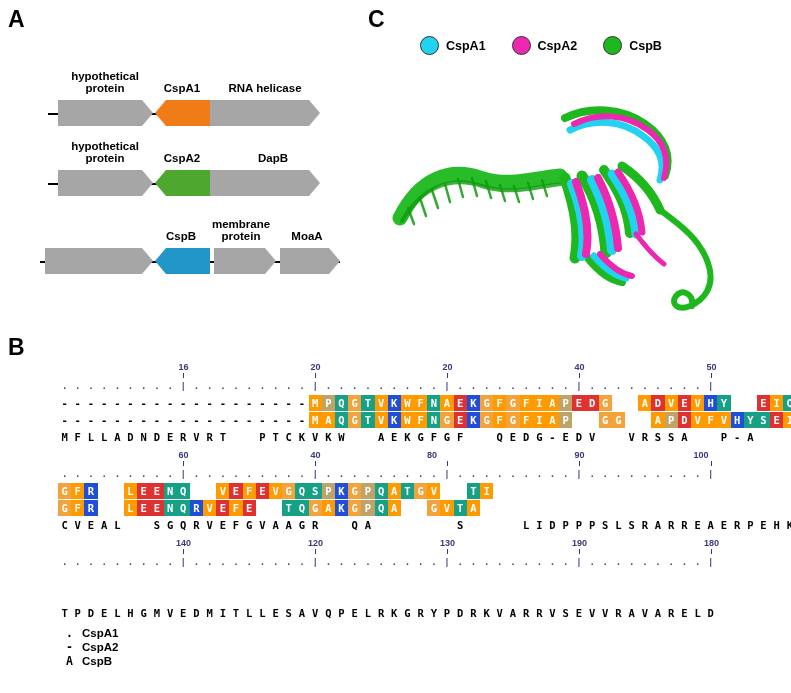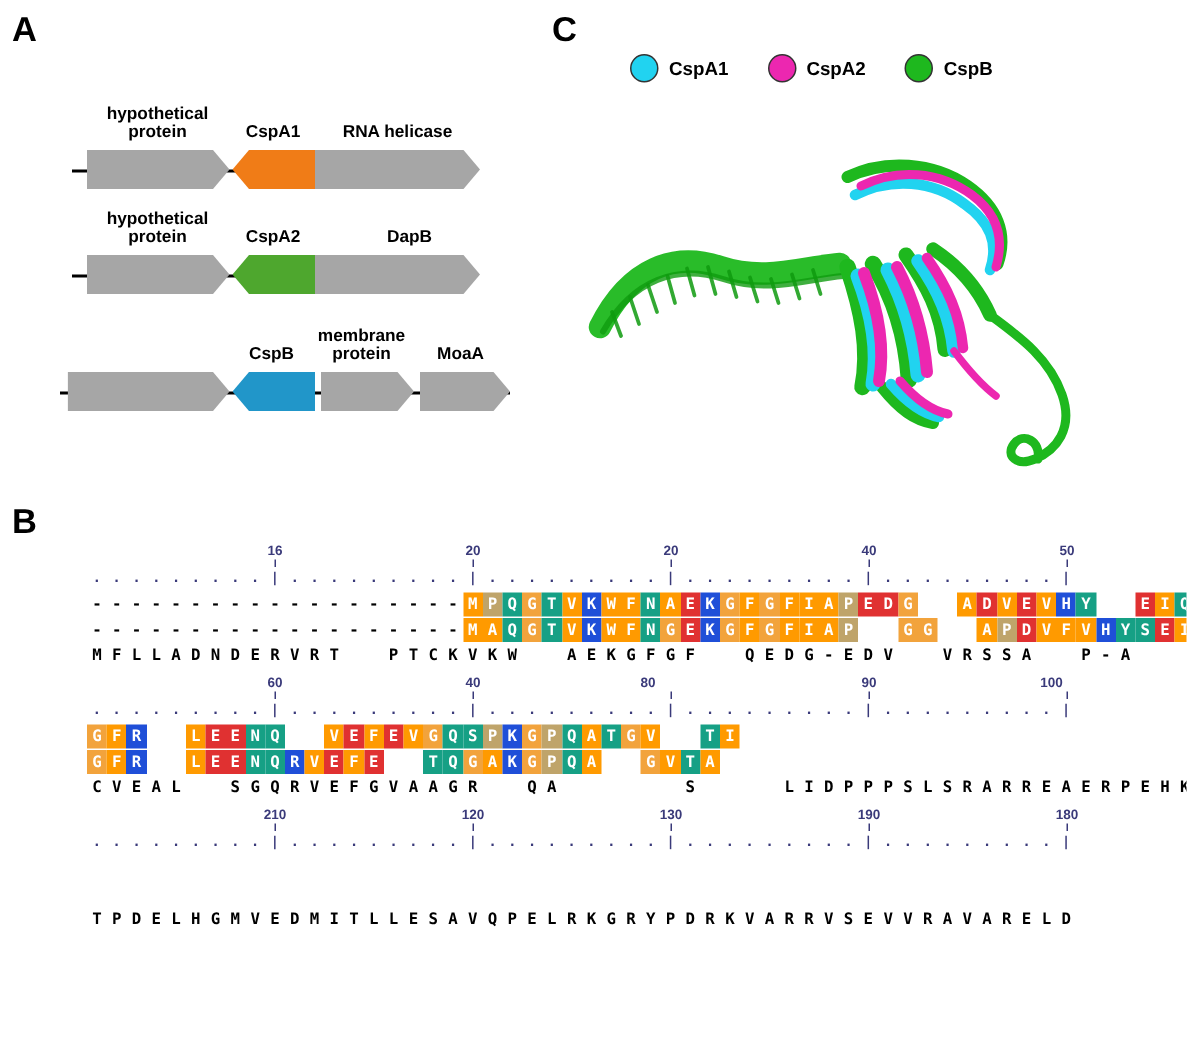--- a/index.html
+++ b/index.html
@@ -210,30 +210,41 @@
         <span class="tick" style="left: 643px;">100</span>
         <span class="tickmark" style="left: 653.4px;"></span>
       </div>
       <div class="seqrow"><span class="c" style="color: rgb(58, 58, 122); font-size: 9px;">.</span><span class="c" style="color: rgb(58, 58, 122); font-size: 9px;">.</span><span class="c" style="color: rgb(58, 58, 122); font-size: 9px;">.</span><span class="c" style="color: rgb(58, 58, 122); font-size: 9px;">.</span><span class="c" style="color: rgb(58, 58, 122); font-size: 9px;">.</span><span class="c" style="color: rgb(58, 58, 122); font-size: 9px;">.</span><span class="c" style="color: rgb(58, 58, 122); font-size: 9px;">.</span><span class="c" style="color: rgb(58, 58, 122); font-size: 9px;">.</span><span class="c" style="color: rgb(58, 58, 122); font-size: 9px;">.</span><span class="c" style="color: rgb(58, 58, 122); font-size: 9px;">|</span><span class="c" style="color: rgb(58, 58, 122); font-size: 9px;">.</span><span class="c" style="color: rgb(58, 58, 122); font-size: 9px;">.</span><span class="c" style="color: rgb(58, 58, 122); font-size: 9px;">.</span><span class="c" style="color: rgb(58, 58, 122); font-size: 9px;">.</span><span class="c" style="color: rgb(58, 58, 122); font-size: 9px;">.</span><span class="c" style="color: rgb(58, 58, 122); font-size: 9px;">.</span><span class="c" style="color: rgb(58, 58, 122); font-size: 9px;">.</span><span class="c" style="color: rgb(58, 58, 122); font-size: 9px;">.</span><span class="c" style="color: rgb(58, 58, 122); font-size: 9px;">.</span><span class="c" style="color: rgb(58, 58, 122); font-size: 9px;">|</span><span class="c" style="color: rgb(58, 58, 122); font-size: 9px;">.</span><span class="c" style="color: rgb(58, 58, 122); font-size: 9px;">.</span><span class="c" style="color: rgb(58, 58, 122); font-size: 9px;">.</span><span class="c" style="color: rgb(58, 58, 122); font-size: 9px;">.</span><span class="c" style="color: rgb(58, 58, 122); font-size: 9px;">.</span><span class="c" style="color: rgb(58, 58, 122); font-size: 9px;">.</span><span class="c" style="color: rgb(58, 58, 122); font-size: 9px;">.</span><span class="c" style="color: rgb(58, 58, 122); font-size: 9px;">.</span><span class="c" style="color: rgb(58, 58, 122); font-size: 9px;">.</span><span class="c" style="color: rgb(58, 58, 122); font-size: 9px;">|</span><span class="c" style="color: rgb(58, 58, 122); font-size: 9px;">.</span><span class="c" style="color: rgb(58, 58, 122); font-size: 9px;">.</span><span class="c" style="color: rgb(58, 58, 122); font-size: 9px;">.</span><span class="c" style="color: rgb(58, 58, 122); font-size: 9px;">.</span><span class="c" style="color: rgb(58, 58, 122); font-size: 9px;">.</span><span class="c" style="color: rgb(58, 58, 122); font-size: 9px;">.</span><span class="c" style="color: rgb(58, 58, 122); font-size: 9px;">.</span><span class="c" style="color: rgb(58, 58, 122); font-size: 9px;">.</span><span class="c" style="color: rgb(58, 58, 122); font-size: 9px;">.</span><span class="c" style="color: rgb(58, 58, 122); font-size: 9px;">|</span><span class="c" style="color: rgb(58, 58, 122); font-size: 9px;">.</span><span class="c" style="color: rgb(58, 58, 122); font-size: 9px;">.</span><span class="c" style="color: rgb(58, 58, 122); font-size: 9px;">.</span><span class="c" style="color: rgb(58, 58, 122); font-size: 9px;">.</span><span class="c" style="color: rgb(58, 58, 122); font-size: 9px;">.</span><span class="c" style="color: rgb(58, 58, 122); font-size: 9px;">.</span><span class="c" style="color: rgb(58, 58, 122); font-size: 9px;">.</span><span class="c" style="color: rgb(58, 58, 122); font-size: 9px;">.</span><span class="c" style="color: rgb(58, 58, 122); font-size: 9px;">.</span><span class="c" style="color: rgb(58, 58, 122); font-size: 9px;">|</span></div>
       <div class="seqrow"><span class="c" style="background: rgb(242, 163, 60); color: rgb(255, 255, 255);">G</span><span class="c" style="background: rgb(255, 154, 0); color: rgb(255, 255, 255);">F</span><span class="c" style="background: rgb(31, 79, 216); color: rgb(255, 255, 255);">R</span><span class="c"> </span><span class="c"> </span><span class="c" style="background: rgb(255, 154, 0); color: rgb(255, 255, 255);">L</span><span class="c" style="background: rgb(224, 49, 49); color: rgb(255, 255, 255);">E</span><span class="c" style="background: rgb(224, 49, 49); color: rgb(255, 255, 255);">E</span><span class="c" style="background: rgb(22, 160, 133); color: rgb(255, 255, 255);">N</span><span class="c" style="background: rgb(22, 160, 133); color: rgb(255, 255, 255);">Q</span><span class="c"> </span><span class="c"> </span><span class="c" style="background: rgb(255, 154, 0); color: rgb(255, 255, 255);">V</span><span class="c" style="background: rgb(224, 49, 49); color: rgb(255, 255, 255);">E</span><span class="c" style="background: rgb(255, 154, 0); color: rgb(255, 255, 255);">F</span><span class="c" style="background: rgb(224, 49, 49); color: rgb(255, 255, 255);">E</span><span class="c" style="background: rgb(255, 154, 0); color: rgb(255, 255, 255);">V</span><span class="c" style="background: rgb(242, 163, 60); color: rgb(255, 255, 255);">G</span><span class="c" style="background: rgb(22, 160, 133); color: rgb(255, 255, 255);">Q</span><span class="c" style="background: rgb(22, 160, 133); color: rgb(255, 255, 255);">S</span><span class="c" style="background: rgb(191, 164, 106); color: rgb(255, 255, 255);">P</span><span class="c" style="background: rgb(31, 79, 216); color: rgb(255, 255, 255);">K</span><span class="c" style="background: rgb(242, 163, 60); color: rgb(255, 255, 255);">G</span><span class="c" style="background: rgb(191, 164, 106); color: rgb(255, 255, 255);">P</span><span class="c" style="background: rgb(22, 160, 133); color: rgb(255, 255, 255);">Q</span><span class="c" style="background: rgb(255, 154, 0); color: rgb(255, 255, 255);">A</span><span class="c" style="background: rgb(22, 160, 133); color: rgb(255, 255, 255);">T</span><span class="c" style="background: rgb(242, 163, 60); color: rgb(255, 255, 255);">G</span><span class="c" style="background: rgb(255, 154, 0); color: rgb(255, 255, 255);">V</span><span class="c"> </span><span class="c"> </span><span class="c" style="background: rgb(22, 160, 133); color: rgb(255, 255, 255);">T</span><span class="c" style="background: rgb(255, 154, 0); color: rgb(255, 255, 255);">I</span></div>
       <div class="seqrow"><span class="c" style="background: rgb(242, 163, 60); color: rgb(255, 255, 255);">G</span><span class="c" style="background: rgb(255, 154, 0); color: rgb(255, 255, 255);">F</span><span class="c" style="background: rgb(31, 79, 216); color: rgb(255, 255, 255);">R</span><span class="c"> </span><span class="c"> </span><span class="c" style="background: rgb(255, 154, 0); color: rgb(255, 255, 255);">L</span><span class="c" style="background: rgb(224, 49, 49); color: rgb(255, 255, 255);">E</span><span class="c" style="background: rgb(224, 49, 49); color: rgb(255, 255, 255);">E</span><span class="c" style="background: rgb(22, 160, 133); color: rgb(255, 255, 255);">N</span><span class="c" style="background: rgb(22, 160, 133); color: rgb(255, 255, 255);">Q</span><span class="c" style="background: rgb(31, 79, 216); color: rgb(255, 255, 255);">R</span><span class="c" style="background: rgb(255, 154, 0); color: rgb(255, 255, 255);">V</span><span class="c" style="background: rgb(224, 49, 49); color: rgb(255, 255, 255);">E</span><span class="c" style="background: rgb(255, 154, 0); color: rgb(255, 255, 255);">F</span><span class="c" style="background: rgb(224, 49, 49); color: rgb(255, 255, 255);">E</span><span class="c"> </span><span class="c"> </span><span class="c" style="background: rgb(22, 160, 133); color: rgb(255, 255, 255);">T</span><span class="c" style="background: rgb(22, 160, 133); color: rgb(255, 255, 255);">Q</span><span class="c" style="background: rgb(242, 163, 60); color: rgb(255, 255, 255);">G</span><span class="c" style="background: rgb(255, 154, 0); color: rgb(255, 255, 255);">A</span><span class="c" style="background: rgb(31, 79, 216); color: rgb(255, 255, 255);">K</span><span class="c" style="background: rgb(242, 163, 60); color: rgb(255, 255, 255);">G</span><span class="c" style="background: rgb(191, 164, 106); color: rgb(255, 255, 255);">P</span><span class="c" style="background: rgb(22, 160, 133); color: rgb(255, 255, 255);">Q</span><span class="c" style="background: rgb(255, 154, 0); color: rgb(255, 255, 255);">A</span><span class="c"> </span><span class="c"> </span><span class="c" style="background: rgb(242, 163, 60); color: rgb(255, 255, 255);">G</span><span class="c" style="background: rgb(255, 154, 0); color: rgb(255, 255, 255);">V</span><span class="c" style="background: rgb(22, 160, 133); color: rgb(255, 255, 255);">T</span><span class="c" style="background: rgb(255, 154, 0); color: rgb(255, 255, 255);">A</span></div>
       <div class="seqrow"><span class="c">C</span><span class="c">V</span><span class="c">E</span><span class="c">A</span><span class="c">L</span><span class="c"> </span><span class="c"> </span><span class="c">S</span><span class="c">G</span><span class="c">Q</span><span class="c">R</span><span class="c">V</span><span class="c">E</span><span class="c">F</span><span class="c">G</span><span class="c">V</span><span class="c">A</span><span class="c">A</span><span class="c">G</span><span class="c">R</span><span class="c"> </span><span class="c"> </span><span class="c">Q</span><span class="c">A</span><span class="c"> </span><span class="c"> </span><span class="c"> </span><span class="c"> </span><span class="c"> </span><span class="c"> </span><span class="c">S</span><span class="c"> </span><span class="c"> </span><span class="c"> </span><span class="c"> </span><span class="c">L</span><span class="c">I</span><span class="c">D</span><span class="c">P</span><span class="c">P</span><span class="c">P</span><span class="c">S</span><span class="c">L</span><span class="c">S</span><span class="c">R</span><span class="c">A</span><span class="c">R</span><span class="c">R</span><span class="c">E</span><span class="c">A</span><span class="c">E</span><span class="c">R</span><span class="c">P</span><span class="c">E</span><span class="c">H</span><span class="c">K</span></div>
     </div>
   <div class="aln-block" id="block2" style="top:208px;">
       <div class="ruler" style="width: 660px;">
-        <span class="tick" style="left: 125.4px;">210</span>
+        <span class="tick" style="left: 125.4px;">140</span>
         <span class="tickmark" style="left: 125.4px;"></span>
         <span class="tick" style="left: 257.4px;">120</span>
         <span class="tickmark" style="left: 257.4px;"></span>
         <span class="tick" style="left: 389.4px;">130</span>
         <span class="tickmark" style="left: 389.4px;"></span>
         <span class="tick" style="left: 521.4px;">190</span>
         <span class="tickmark" style="left: 521.4px;"></span>
         <span class="tick" style="left: 653.4px;">180</span>
         <span class="tickmark" style="left: 653.4px;"></span>
       </div>
       <div class="seqrow"><span class="c" style="color: rgb(58, 58, 122); font-size: 9px;">.</span><span class="c" style="color: rgb(58, 58, 122); font-size: 9px;">.</span><span class="c" style="color: rgb(58, 58, 122); font-size: 9px;">.</span><span class="c" style="color: rgb(58, 58, 122); font-size: 9px;">.</span><span class="c" style="color: rgb(58, 58, 122); font-size: 9px;">.</span><span class="c" style="color: rgb(58, 58, 122); font-size: 9px;">.</span><span class="c" style="color: rgb(58, 58, 122); font-size: 9px;">.</span><span class="c" style="color: rgb(58, 58, 122); font-size: 9px;">.</span><span class="c" style="color: rgb(58, 58, 122); font-size: 9px;">.</span><span class="c" style="color: rgb(58, 58, 122); font-size: 9px;">|</span><span class="c" style="color: rgb(58, 58, 122); font-size: 9px;">.</span><span class="c" style="color: rgb(58, 58, 122); font-size: 9px;">.</span><span class="c" style="color: rgb(58, 58, 122); font-size: 9px;">.</span><span class="c" style="color: rgb(58, 58, 122); font-size: 9px;">.</span><span class="c" style="color: rgb(58, 58, 122); font-size: 9px;">.</span><span class="c" style="color: rgb(58, 58, 122); font-size: 9px;">.</span><span class="c" style="color: rgb(58, 58, 122); font-size: 9px;">.</span><span class="c" style="color: rgb(58, 58, 122); font-size: 9px;">.</span><span class="c" style="color: rgb(58, 58, 122); font-size: 9px;">.</span><span class="c" style="color: rgb(58, 58, 122); font-size: 9px;">|</span><span class="c" style="color: rgb(58, 58, 122); font-size: 9px;">.</span><span class="c" style="color: rgb(58, 58, 122); font-size: 9px;">.</span><span class="c" style="color: rgb(58, 58, 122); font-size: 9px;">.</span><span class="c" style="color: rgb(58, 58, 122); font-size: 9px;">.</span><span class="c" style="color: rgb(58, 58, 122); font-size: 9px;">.</span><span class="c" style="color: rgb(58, 58, 122); font-size: 9px;">.</span><span class="c" style="color: rgb(58, 58, 122); font-size: 9px;">.</span><span class="c" style="color: rgb(58, 58, 122); font-size: 9px;">.</span><span class="c" style="color: rgb(58, 58, 122); font-size: 9px;">.</span><span class="c" style="color: rgb(58, 58, 122); font-size: 9px;">|</span><span class="c" style="color: rgb(58, 58, 122); font-size: 9px;">.</span><span class="c" style="color: rgb(58, 58, 122); font-size: 9px;">.</span><span class="c" style="color: rgb(58, 58, 122); font-size: 9px;">.</span><span class="c" style="color: rgb(58, 58, 122); font-size: 9px;">.</span><span class="c" style="color: rgb(58, 58, 122); font-size: 9px;">.</span><span class="c" style="color: rgb(58, 58, 122); font-size: 9px;">.</span><span class="c" style="color: rgb(58, 58, 122); font-size: 9px;">.</span><span class="c" style="color: rgb(58, 58, 122); font-size: 9px;">.</span><span class="c" style="color: rgb(58, 58, 122); font-size: 9px;">.</span><span class="c" style="color: rgb(58, 58, 122); font-size: 9px;">|</span><span class="c" style="color: rgb(58, 58, 122); font-size: 9px;">.</span><span class="c" style="color: rgb(58, 58, 122); font-size: 9px;">.</span><span class="c" style="color: rgb(58, 58, 122); font-size: 9px;">.</span><span class="c" style="color: rgb(58, 58, 122); font-size: 9px;">.</span><span class="c" style="color: rgb(58, 58, 122); font-size: 9px;">.</span><span class="c" style="color: rgb(58, 58, 122); font-size: 9px;">.</span><span class="c" style="color: rgb(58, 58, 122); font-size: 9px;">.</span><span class="c" style="color: rgb(58, 58, 122); font-size: 9px;">.</span><span class="c" style="color: rgb(58, 58, 122); font-size: 9px;">.</span><span class="c" style="color: rgb(58, 58, 122); font-size: 9px;">|</span></div>
       <div class="seqrow"><span class="c"> </span></div>
       <div class="seqrow"><span class="c"> </span></div>
       <div class="seqrow"><span class="c">T</span><span class="c">P</span><span class="c">D</span><span class="c">E</span><span class="c">L</span><span class="c">H</span><span class="c">G</span><span class="c">M</span><span class="c">V</span><span class="c">E</span><span class="c">D</span><span class="c">M</span><span class="c">I</span><span class="c">T</span><span class="c">L</span><span class="c">L</span><span class="c">E</span><span class="c">S</span><span class="c">A</span><span class="c">V</span><span class="c">Q</span><span class="c">P</span><span class="c">E</span><span class="c">L</span><span class="c">R</span><span class="c">K</span><span class="c">G</span><span class="c">R</span><span class="c">Y</span><span class="c">P</span><span class="c">D</span><span class="c">R</span><span class="c">K</span><span class="c">V</span><span class="c">A</span><span class="c">R</span><span class="c">R</span><span class="c">V</span><span class="c">S</span><span class="c">E</span><span class="c">V</span><span class="c">V</span><span class="c">R</span><span class="c">A</span><span class="c">V</span><span class="c">A</span><span class="c">R</span><span class="c">E</span><span class="c">L</span><span class="c">D</span></div>
     </div>
 
+  <div class="key" style="top:296px;">
+    <div>
+      <span class="kc">.</span><span>CspA1</span>
+    </div>
+    <div>
+      <span class="kc">-</span><span>CspA2</span>
+    </div>
+    <div>
+      <span class="kc">A</span><span>CspB</span>
+    </div>
+  </div>
 </div>
 
 </body></html>

